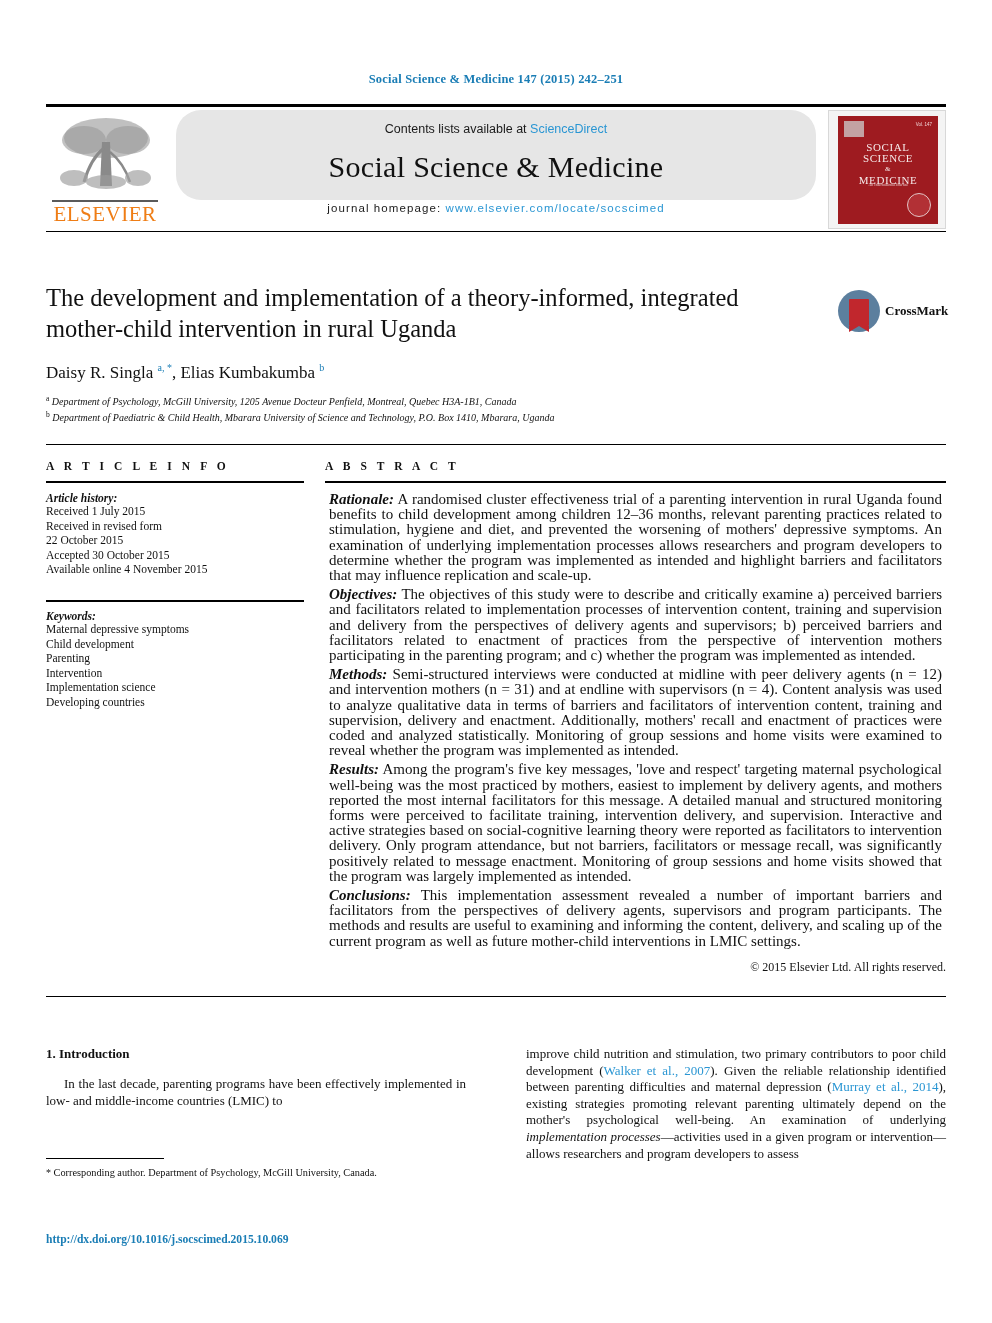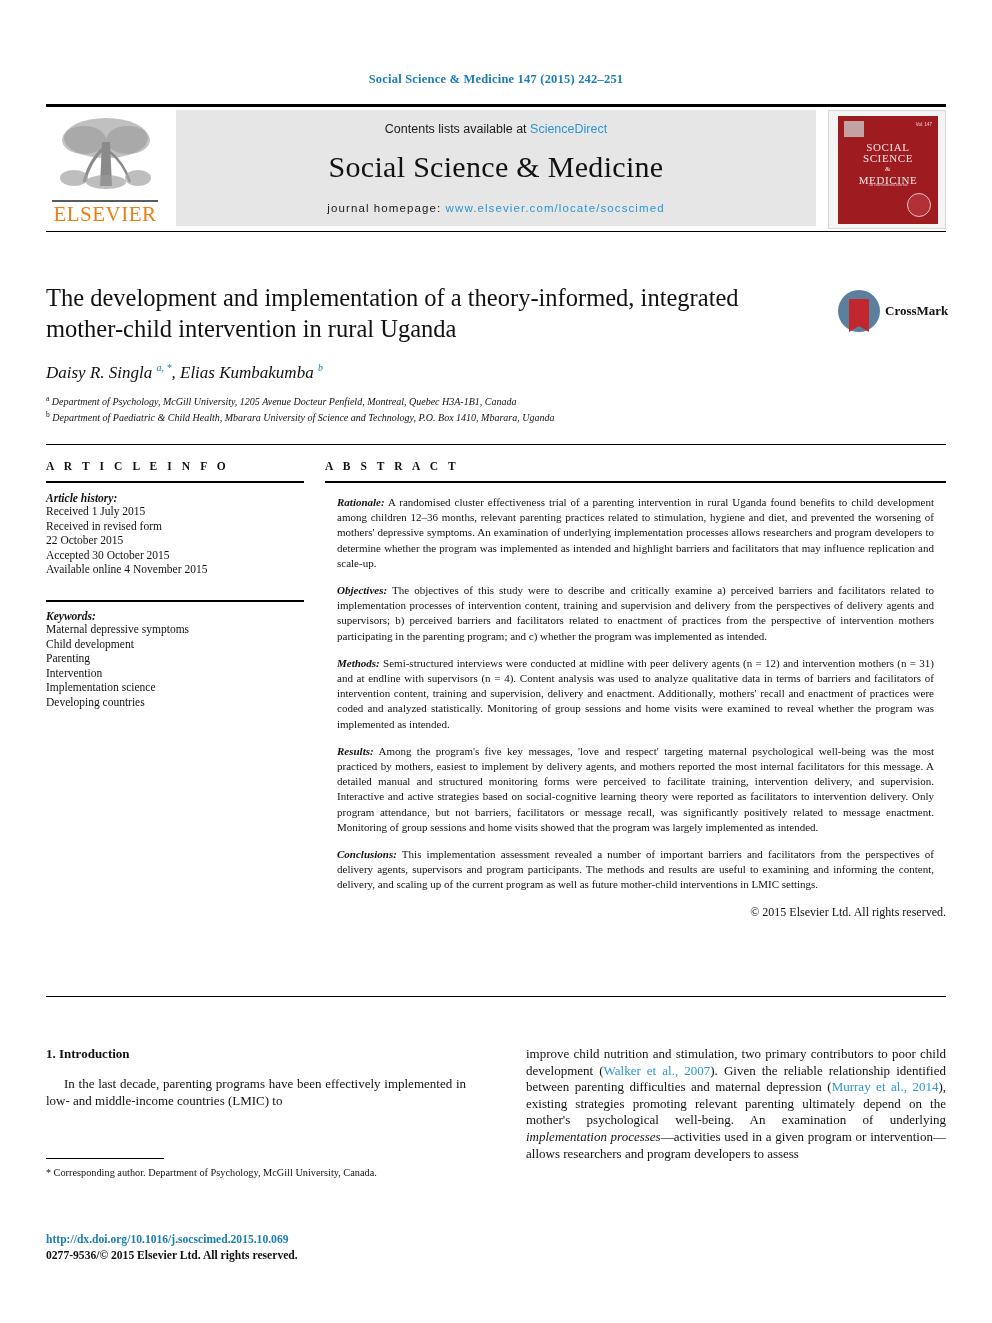--- a/index.html
+++ b/index.html
@@ -81,22 +81,23 @@
     position: absolute;
     left: 6px; top: 90px;
     width: 106px; height: 1.5px;
     background: #5a5a5a;
   }
 
   .center-band {
     position: absolute;
     left: 130px; top: 6px;
     width: 640px;
-    height: 116px;
+    height: 90px;
     background: #e6e6e6;
+    border-radius: 25px;
   }
   .contents-line {
     position: absolute;
     left: 0; top: 12px;
     width: 640px;
     text-align: center;
     font-family: "Liberation Sans", sans-serif;
     font-size: 12.5px;
     color: #1a1a1a;
   }
@@ -196,21 +197,20 @@
     color: #111;
     width: 770px;
     margin: 0;
     font-weight: normal;
   }
   .authors {
     margin: 18px 0 0 0;
     font-family: "Liberation Serif", serif;
     font-size: 17px;
     color: #111;
-    font-style: italic;
   }
   .authors sup {
     color: #1a7db5;
     font-size: 10px;
     vertical-align: super;
   }
   .affiliations {
     margin: 9px 0 0 0;
     font-family: "Liberation Serif", serif;
     font-style: italic;
@@ -305,22 +305,22 @@
     margin: 0;
     color: #111;
   }
   .info-gap { height: 17px; }
   .info-rule2 {
     height: 2px;
     background: #000;
     margin: 6px 0 8px 0;
   }
   .abs-para {
-    margin: 12px;
-    font-size: 11px;
+    margin: 4px;
+    font-size: 15px;
     line-height: 15.2px;
     text-align: justify;
     color: #111;
   }
   .abs-para .lead {
     font-style: italic;
     font-weight: bold;
   }
   .abs-copy {
     margin: 11px 0 0 0;
@@ -531,16 +531,15 @@
     <p class="body-para noindent">improve child nutrition and stimulation, two primary contributors to poor child development (<span class="ref-link">Walker et al., 2007</span>). Given the reliable relationship identified between parenting difficulties and maternal depression (<span class="ref-link">Murray et al., 2014</span>), existing strategies promoting relevant parenting ultimately depend on the mother's psychological well-being. An examination of underlying <span class="ital">implementation processes</span>—activities used in a given program or intervention—allows researchers and program developers to assess</p>
   </div>
 
   <div class="footnote">
     <div class="fn-rule"></div>
     <p class="fn-line"><span class="star">*</span> Corresponding author. Department of Psychology, McGill University, Canada.</p>
   </div>
 
   <div class="doi-block">
     <p class="doi-line">http://dx.doi.org/10.1016/j.socscimed.2015.10.069</p>
-    <p class="issn-line">0277-9536/© 2015 Elsevier Ltd. All rights reserved.</p>
   </div>
 
 </div>
 
 </body></html>

